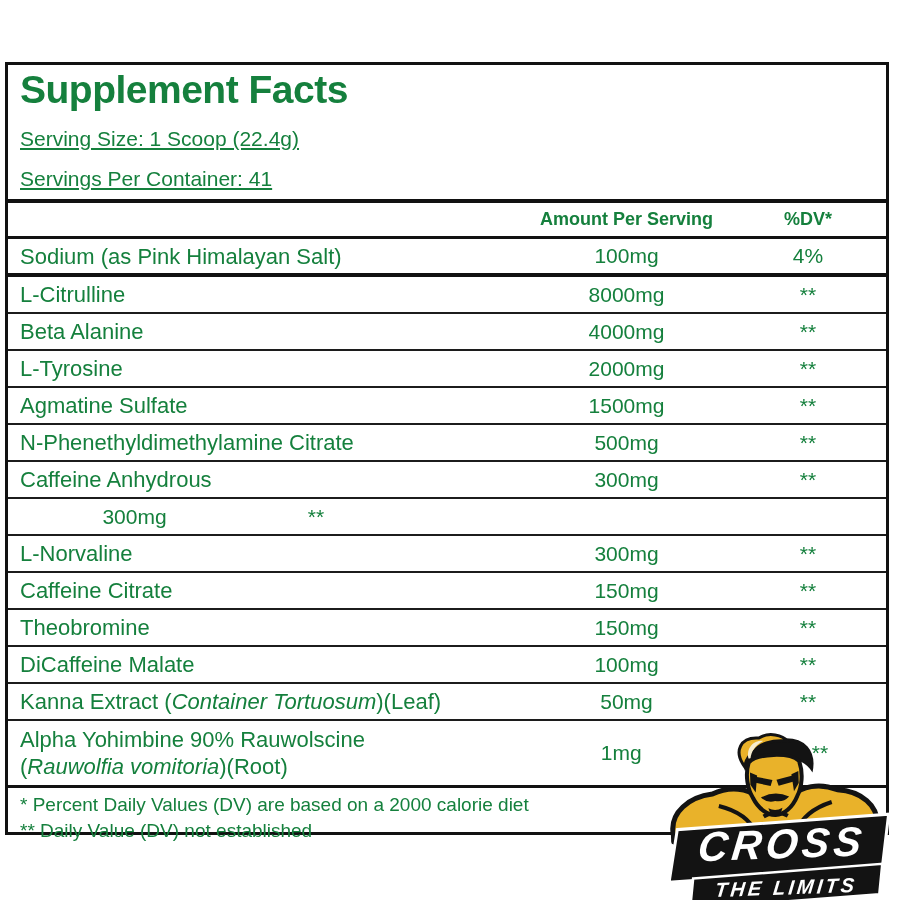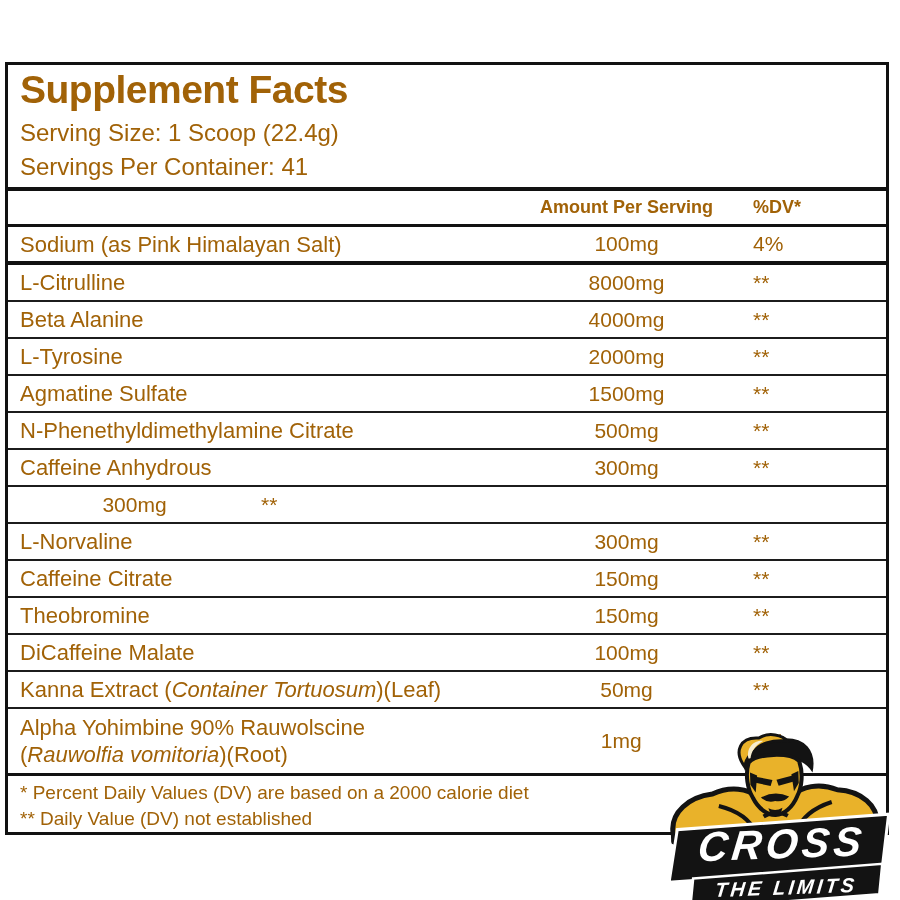--- a/index.html
+++ b/index.html
@@ -1,46 +1,46 @@
 <!DOCTYPE html>
 <html><head>
 <meta charset="utf-8">
 <style>
   html,body{margin:0;padding:0;background:#ffffff;}
   .canvas{
     position:relative;width:900px;height:900px;background:#ffffff;overflow:hidden;
-    font-family:"Liberation Sans", sans-serif;color:#a16207;
+    font-family:"Liberation Sans", sans-serif;color:#15803d;
   }
   .facts{
     position:absolute;left:5px;top:62px;width:884px;height:773px;
     border:3px solid #111;box-sizing:border-box;background:#fff;
   }
   .head{padding:4px 10px 8px 12px;}
   .head h1{
     margin:0;font-size:39px;line-height:1.08;font-weight:bold;letter-spacing:-0.5px;
   }
-  .serv{font-size:24px;line-height:24px;margin-top:10px;}
+  .serv{font-size:21px;line-height:24px;margin-top:16px;text-decoration:underline;}
   .hdr-row{
     display:flex;align-items:center;height:33px;
     border-top:4px solid #111;border-bottom:3px solid #111;
   }
   .hdr-row .c-amt,.hdr-row .c-dv{font-weight:bold;font-size:18px;}
   .row{
     display:flex;align-items:center;height:35px;
     border-bottom:2px solid #1c1c1c;
   }
   .row.thick{border-bottom:4px solid #111;height:34px;}
   .row.tall{height:64px;border-bottom:3px solid #111;gap:27px;}
   .c-name{
     width:492px;box-sizing:border-box;padding-left:12px;padding-right:6px;
     font-size:22px;line-height:27px;
   }
   .c-name .it{font-style:italic;}
   .c-amt{width:253px;text-align:center;font-size:21px;}
-  .c-dv{width:110px;margin-right:14px;font-size:21px;}
+  .c-dv{width:110px;margin-right:14px;text-align:center;font-size:21px;}
   .foot{padding:4px 10px 6px 12px;font-size:19px;line-height:26px;}
   .logo{
     position:absolute;left:650px;top:733px;width:244px;height:172px;z-index:5;
   }
   .logo svg{display:block;width:100%;height:100%;}
 </style>
 </head>
 <body>
 
 <div class="canvas">

